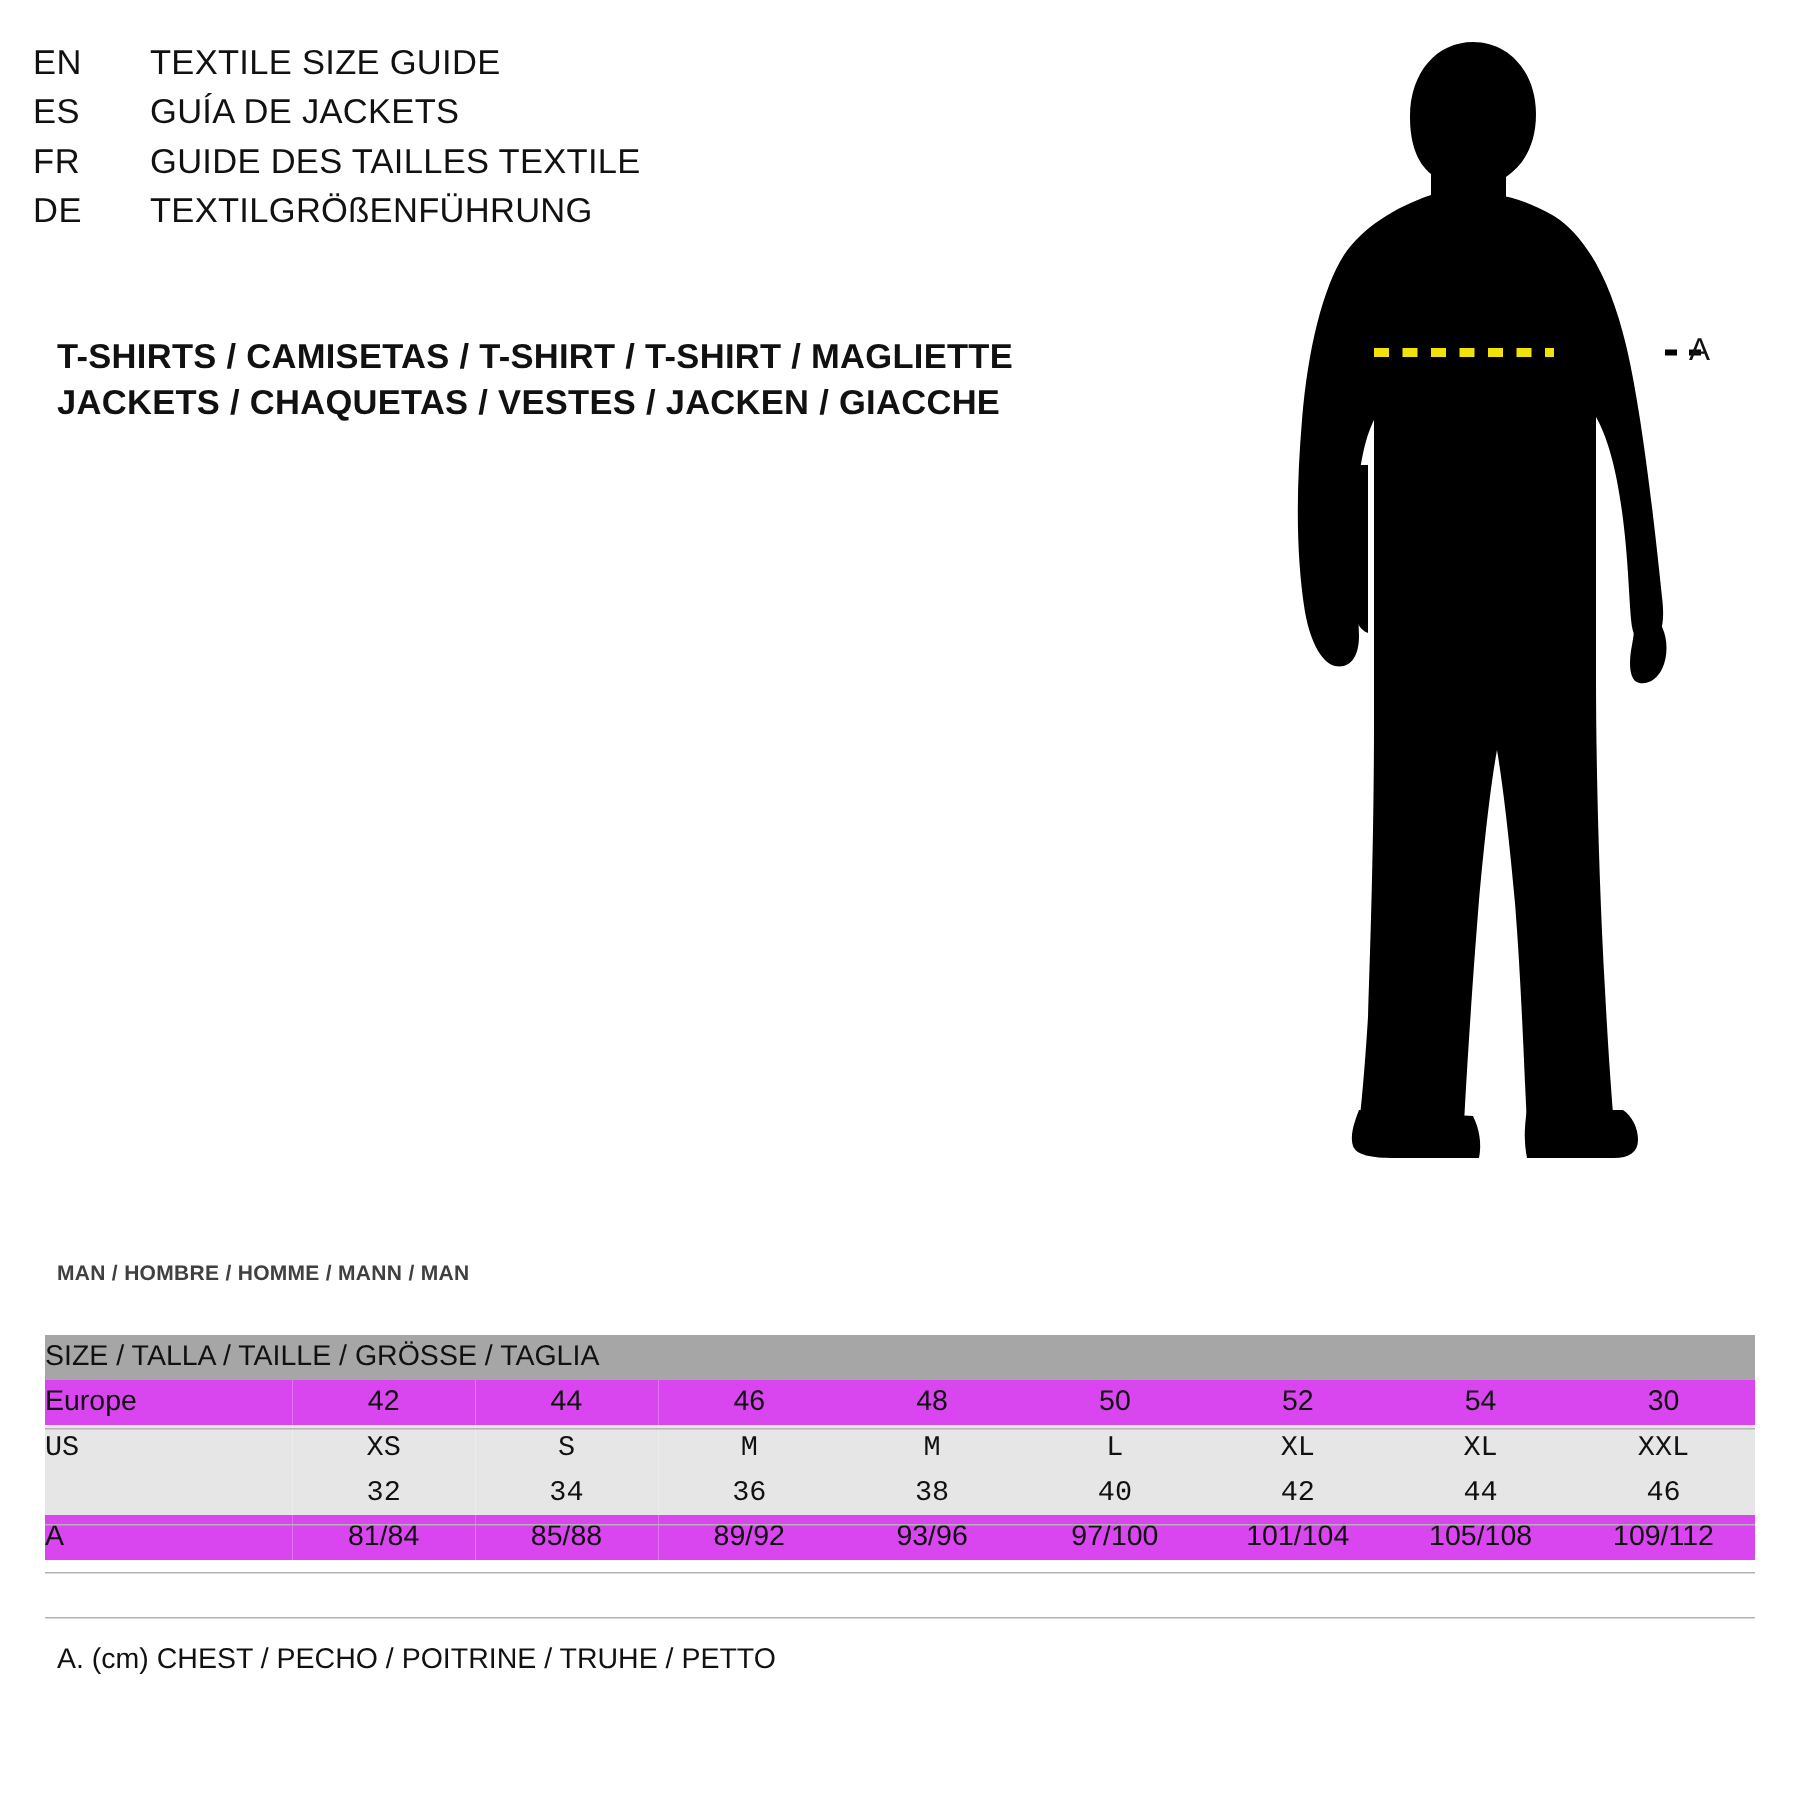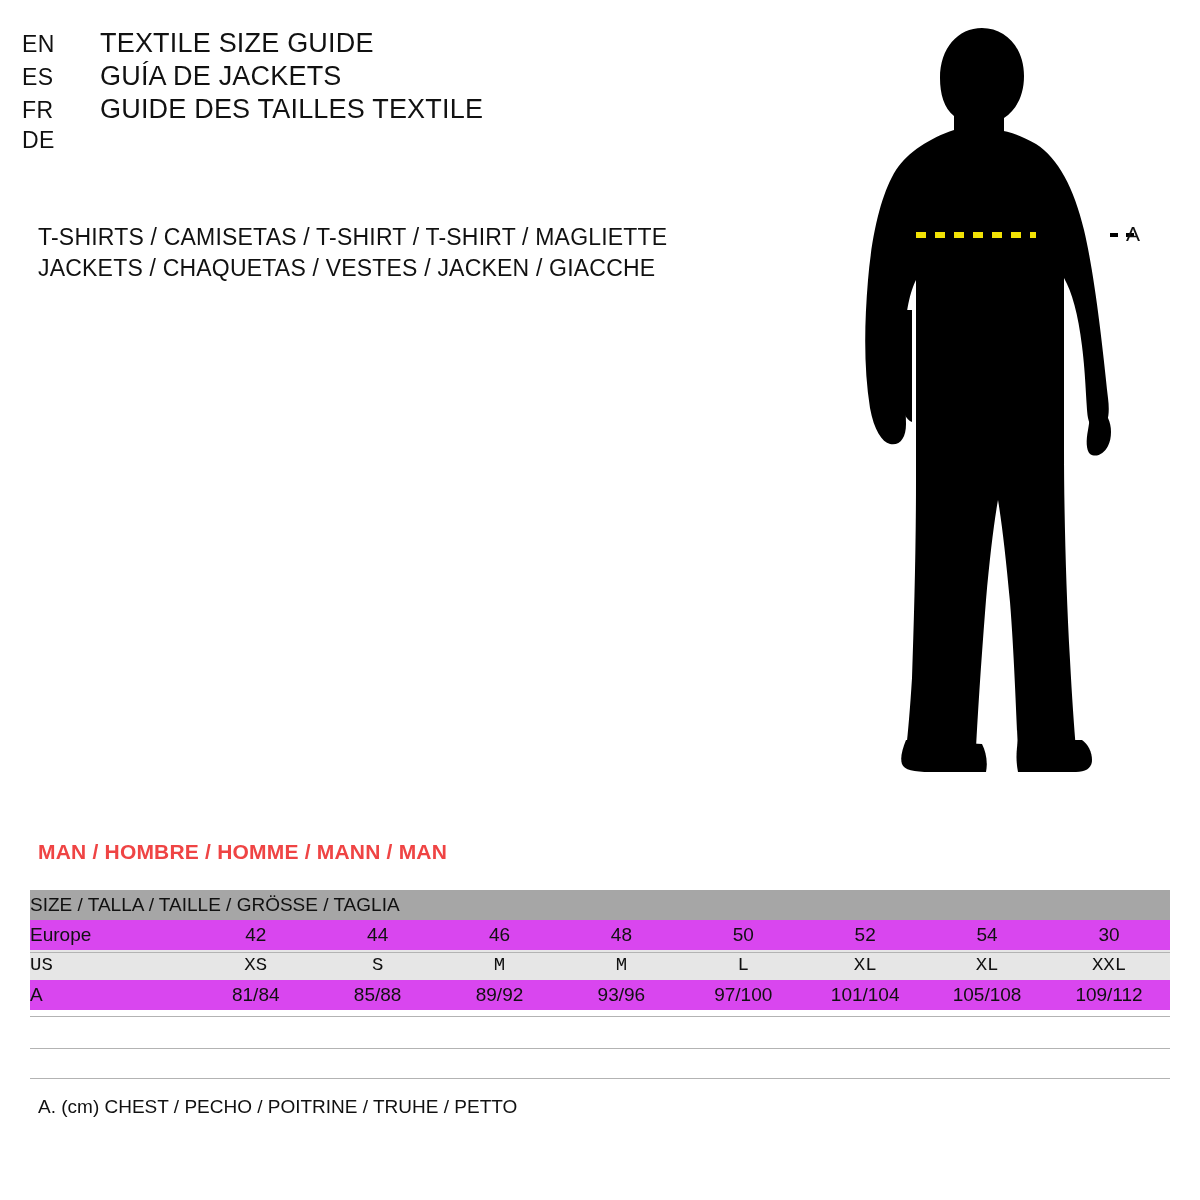--- a/index.html
+++ b/index.html
@@ -28,35 +28,35 @@
     align-items: baseline;
     height: 33px;
   }
   .lang-code {
     width: 78px;
     font-size: 23px;
     letter-spacing: 0.4px;
     color: #111;
   }
   .lang-text {
-    font-size: 27px;
+    font-size: 23px;
     letter-spacing: 0.2px;
     color: #111;
     white-space: nowrap;
   }
 
   .garment-lines {
     position: absolute;
     left: 38px;
     top: 222px;
     width: 760px;
   }
   .garment-line {
     font-size: 23px;
-    font-weight: normal;
+    font-weight: bold;
     letter-spacing: 0.2px;
     line-height: 31px;
     white-space: nowrap;
     color: #111;
   }
 
   
   .figure-wrap {
     position: absolute;
     left: 790px;
@@ -72,24 +72,24 @@
     top: 222px;
     font-size: 21px;
     color: #111;
   }
 
   
   .man-title {
     position: absolute;
     left: 38px;
     top: 840px;
-    font-size: 21px;
+    font-size: 14px;
     font-weight: bold;
     letter-spacing: 0.2px;
-    color: #ef4444;
+    color: #404040;
   }
 
   table.size-table {
     position: absolute;
     left: 30px;
     top: 890px;
     width: 1140px;
     border-collapse: collapse;
     font-size: 19px;
   }
@@ -151,20 +151,21 @@
   <div class="lang-row">
     <span class="lang-code">ES</span>
     <span class="lang-text">GUÍA DE JACKETS</span>
   </div>
   <div class="lang-row">
     <span class="lang-code">FR</span>
     <span class="lang-text">GUIDE DES TAILLES TEXTILE</span>
   </div>
   <div class="lang-row">
     <span class="lang-code">DE</span>
+    <span class="lang-text">TEXTILGRÖßENFÜHRUNG</span>
   </div>
 </div>
 
 <div class="garment-lines">
   <div class="garment-line">T-SHIRTS / CAMISETAS / T-SHIRT / T-SHIRT / MAGLIETTE</div>
   <div class="garment-line">JACKETS / CHAQUETAS / VESTES / JACKEN / GIACCHE</div>
 </div>
 
 <div class="figure-wrap">
   <svg class="figure-svg" width="400" height="790" viewBox="0 0 400 790" xmlns="http://www.w3.org/2000/svg">
@@ -238,20 +239,31 @@
       <td class="cell-label">US</td>
       <td class="cell-val">XS</td>
       <td class="cell-val">S</td>
       <td class="cell-val">M</td>
       <td class="cell-val">M</td>
       <td class="cell-val">L</td>
       <td class="cell-val">XL</td>
       <td class="cell-val">XL</td>
       <td class="cell-val">XXL</td>
     </tr>
+    <tr class="row-shade">
+      <td class="cell-label"></td>
+      <td class="cell-val">32</td>
+      <td class="cell-val">34</td>
+      <td class="cell-val">36</td>
+      <td class="cell-val">38</td>
+      <td class="cell-val">40</td>
+      <td class="cell-val">42</td>
+      <td class="cell-val">44</td>
+      <td class="cell-val">46</td>
+    </tr>
     <tr class="row-plain">
       <td class="cell-label">A</td>
       <td class="cell-val">81/84</td>
       <td class="cell-val">85/88</td>
       <td class="cell-val">89/92</td>
       <td class="cell-val">93/96</td>
       <td class="cell-val">97/100</td>
       <td class="cell-val">101/104</td>
       <td class="cell-val">105/108</td>
       <td class="cell-val">109/112</td>

